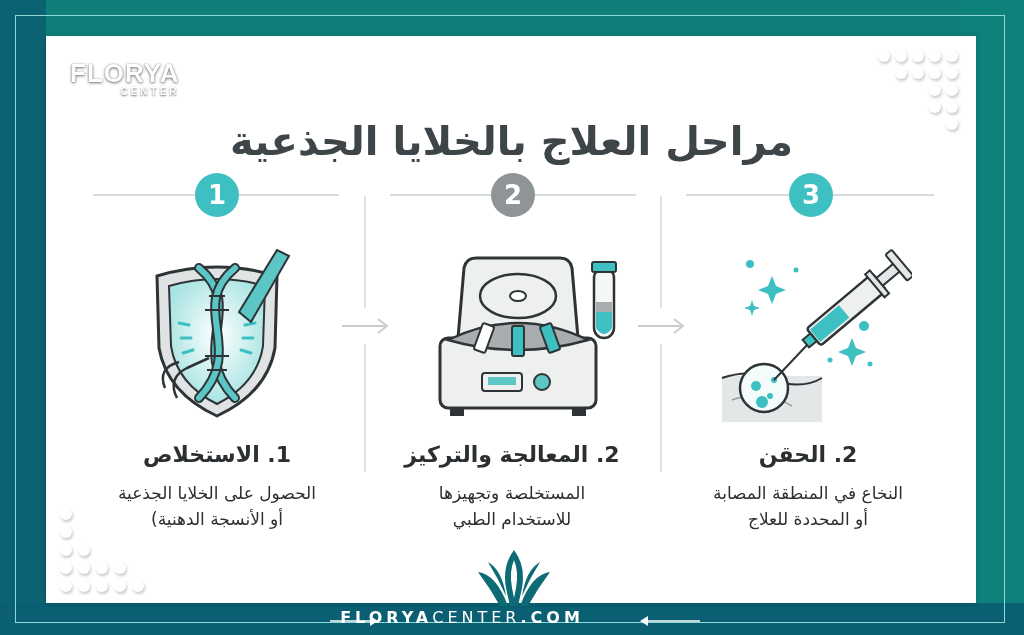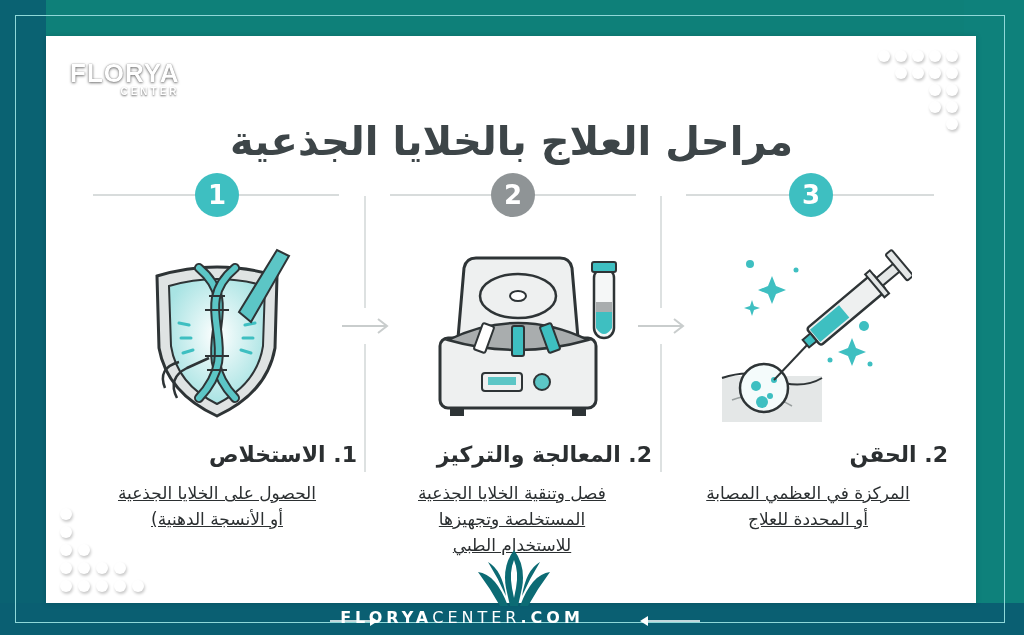--- a/index.html
+++ b/index.html
@@ -32,24 +32,24 @@
   .dot.h { visibility: hidden; }
 
   .step { position: absolute; top: 170px; width: 280px; }
   .step-line { position: absolute; top: 24px; height: 2px; background: #d8dcdc; }
   .badge { position: absolute; top: 3px; left: 50%; transform: translateX(-50%); width: 44px; height: 44px;
     border-radius: 50%; color: #fff; font-weight: bold; font-size: 26px; display: flex; align-items: center; justify-content: center;
     font-family: "DejaVu Sans", sans-serif; }
   .badge.teal { background: #3ebfc1; }
   .badge.gray { background: #8f9496; }
   .illus { position: absolute; top: 58px; left: 40px; width: 200px; height: 200px; }
-  .step-title { position: absolute; top: 272px; width: 100%; direction: rtl;
+  .step-title { position: absolute; top: 272px; width: 100%; text-align: center; direction: rtl;
     font-weight: bold; font-size: 22px; color: #2b2f31; }
   .step-desc { position: absolute; top: 310px; width: 100%; text-align: center; direction: rtl;
-    font-size: 17px; line-height: 26px; color: #2b2f31; text-decoration: underline; }
+    font-size: 17px; line-height: 26px; color: #2b2f31; }
 
   .vdiv { position: absolute; width: 2px; background: #dde1e1; }
   .arrow { position: absolute; top: 318px; width: 50px; height: 16px; }
 
   .leaf { position: absolute; left: 476px; top: 548px; width: 76px; height: 58px; }
   .footer-text { position: absolute; left: 0; top: 608px; width: 924px; text-align: center;
     font-family: "DejaVu Sans", sans-serif; font-size: 16px; letter-spacing: 4px; color: #ffffff; }
   .footer-text b { font-weight: bold; }
   .footer-text span.light { font-weight: normal; }
   .f-arrow { position: absolute; top: 616px; height: 10px; }
@@ -200,21 +200,20 @@
     <circle cx="124" cy="154" r="8" fill="#5cc6c6" stroke="#2e3436" stroke-width="2"></circle>
     <rect x="32" y="180" width="14" height="8" fill="#2e3436"></rect>
     <rect x="154" y="180" width="14" height="8" fill="#2e3436"></rect>
     <rect x="176" y="40" width="20" height="70" rx="10" fill="#f5f7f7" stroke="#2e3436" stroke-width="2.5"></rect>
     <rect x="174" y="34" width="24" height="10" rx="2" fill="#3ebfc1" stroke="#2e3436" stroke-width="2"></rect>
     <path d="M178,84 L194,84 L194,100 Q186,112 178,100 Z" fill="#3ebfc1"></path>
     <rect x="178" y="74" width="16" height="10" fill="#a9adae"></rect>
   </svg>
   <div class="step-title">2. المعالجة والتركيز</div>
   <div class="step-desc">
-    <div>فصل وتنقية الخلايا الجذعية</div>
     <div>المستخلصة وتجهيزها</div>
     <div>للاستخدام الطبي</div>
   </div>
 </div>
 
 <div class="step" style="left:668px;">
   <div class="step-line" style="left:18px; width:248px;"></div>
   <div class="badge teal" style="left:143px;">3</div>
   <svg class="illus" viewBox="0 0 200 200" style="left:44px;">
     <rect x="10" y="148" width="100" height="46" fill="#e4e7e7"></rect>
@@ -240,21 +239,21 @@
       <path d="M140,110 L144,120 L154,124 L144,128 L140,138 L136,128 L126,124 L136,120 Z"></path>
       <circle cx="38" cy="36" r="4"></circle>
         <circle cx="84" cy="42" r="2.5"></circle>
       <circle cx="152" cy="98" r="5"></circle>
         <circle cx="118" cy="132" r="2.5"></circle>
         <circle cx="158" cy="136" r="2.5"></circle>
     </g>
   </svg>
   <div class="step-title">2. الحقن</div>
   <div class="step-desc">
-    <div>المركزة في العظمي المصابة</div>
+    <div>النخاع في المنطقة المصابة</div>
     <div>أو المحددة للعلاج</div>
   </div>
 </div>
 
 <svg class="leaf" viewBox="0 0 76 58">
   <path d="M38,2 Q26,18 30,40 L34,58 L42,58 L46,40 Q50,18 38,2 Z" fill="#0c6b74"></path>
   <path d="M38,12 Q33,24 36,40 L38,50 L40,40 Q43,24 38,12 Z" fill="#ffffff"></path>
   <path d="M2,24 Q20,26 32,58 L24,58 Q14,40 2,24 Z" fill="#0c6b74"></path>
   <path d="M74,24 Q56,26 44,58 L52,58 Q62,40 74,24 Z" fill="#0c6b74"></path>
   <path d="M12,14 Q26,22 30,48 Q22,30 12,14 Z" fill="#0c6b74"></path>

